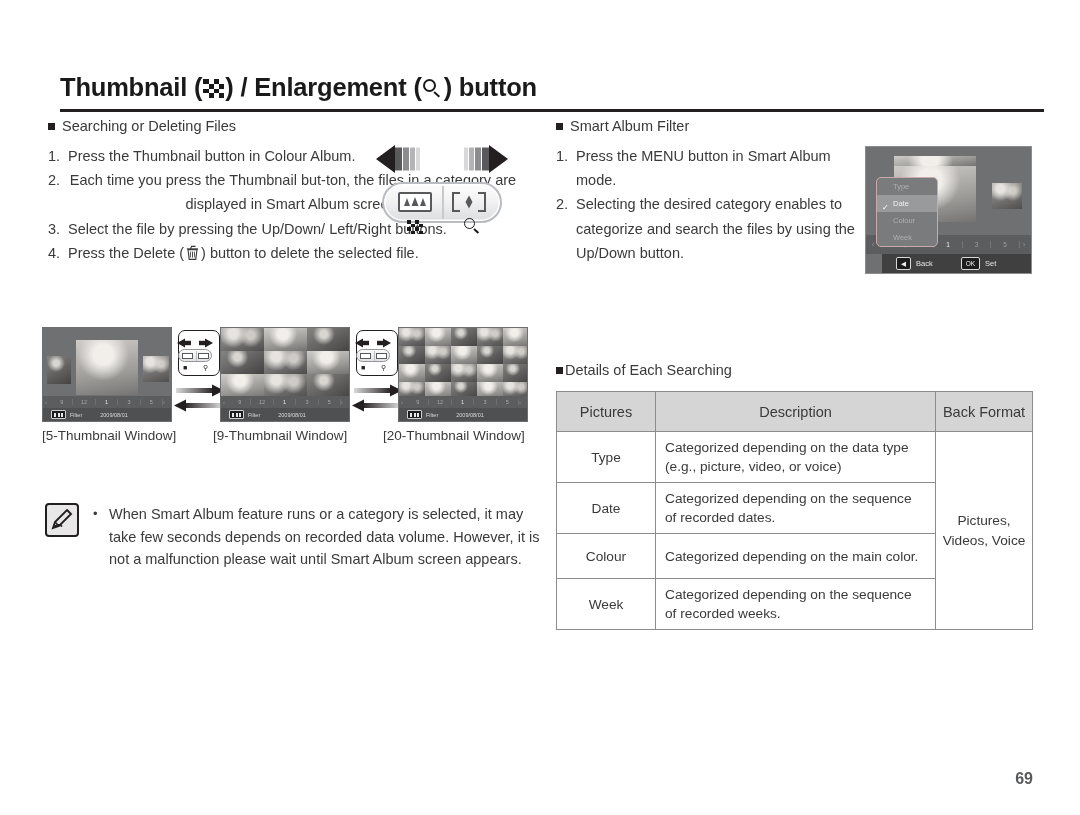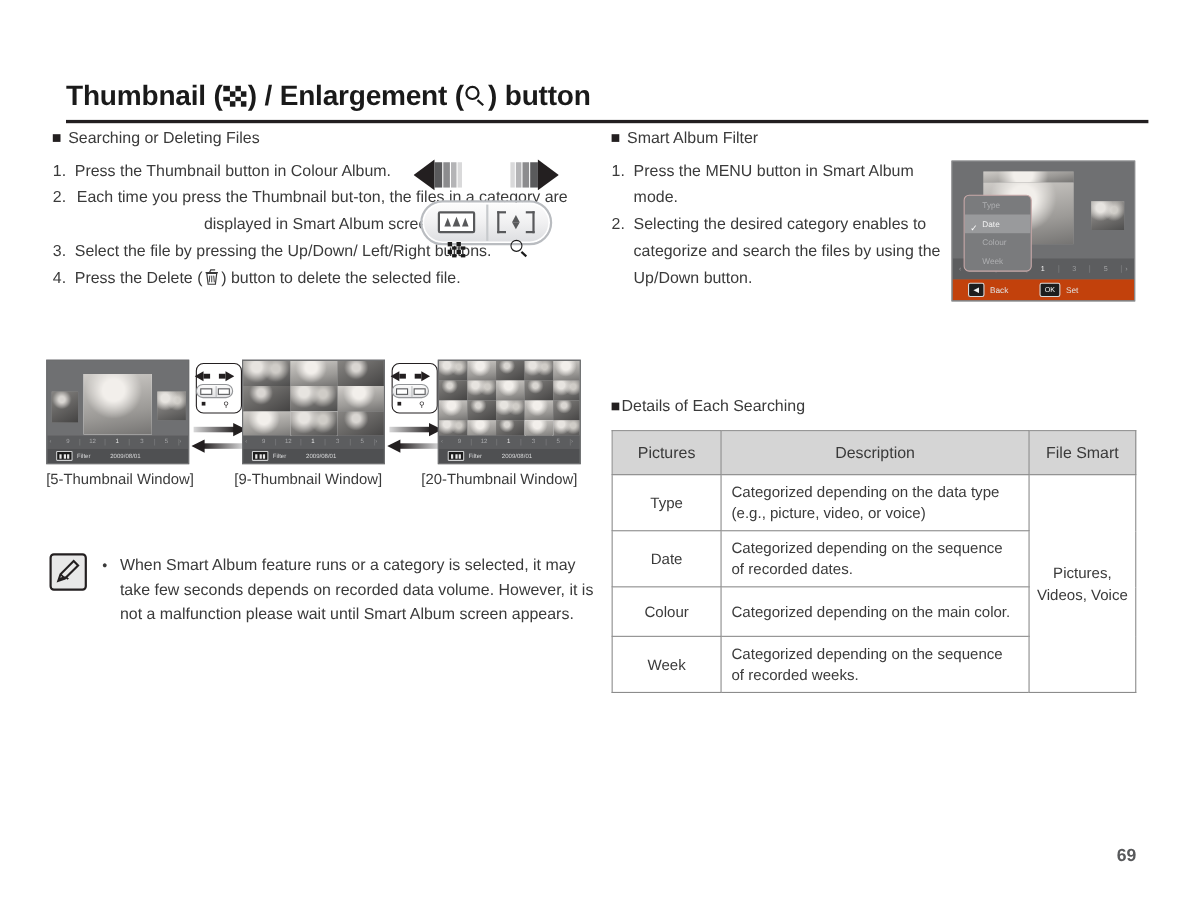--- a/index.html
+++ b/index.html
@@ -470,23 +470,23 @@
   .lcd-navbar .nv {
     flex: 1;
     text-align: center;
     border-right: 1px solid #727375;
   }
   .lcd-navbar .nv:last-of-type { border-right: none; }
   .lcd-navbar .nv.cur { color: #efefef; }
   .lcd-navbar .chev { flex: 0 0 8px; color: #9c9d9f; text-align:center; }
   .lcd-botbar {
     position: absolute;
-    left: 0; right: 0; bottom: 0;
+    left: 16px; right: 0; bottom: 0;
     height: 19px;
-    background: #c2410c;
+    background: #404040;
     display: flex;
     align-items: center;
     font-size: 7.5px;
     color: #e2e3e4;
   }
   .kbadge {
     background: #1d1d1d;
     color: #f0f0f0;
     border: 0.8px solid #d8d9da;
     border-radius: 2px;
@@ -904,21 +904,21 @@
 
   <div class="sec-head tbl-head">
     <span class="sq sq-tight"></span><span>Details of Each Searching</span>
   </div>
 
   <table class="cat">
     <thead>
       <tr>
         <th>Pictures</th>
         <th>Description</th>
-        <th>File Smart</th>
+        <th>Back Format</th>
       </tr>
     </thead>
     <tbody>
       <tr>
         <td class="cat-name">Type</td>
         <td class="cat-desc">
           <div>Categorized depending on the data type</div>
           <div>(e.g., picture, video, or voice)</div>
         </td>
         <td class="cat-fmt" rowspan="4">Pictures, Videos, Voice</td>

